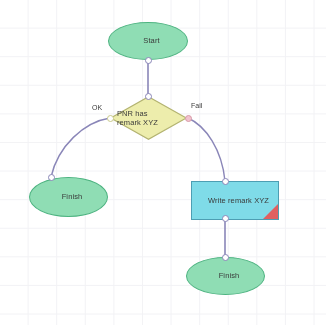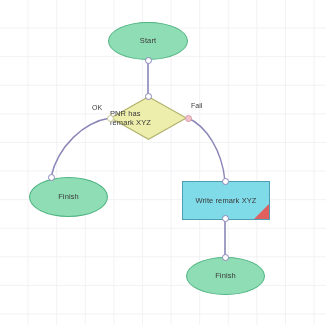--- a/index.html
+++ b/index.html
@@ -35,20 +35,21 @@
     align-items: center;
     justify-content: center;
     text-align: center;
   }
   .node-label {
     font-size: 7.5px;
     color: #3a3a3a;
     line-height: 1.25;
     letter-spacing: 0.1px;
     user-select: none;
+    margin-left: 7px;
   }
   .ellipse {
     border-radius: 50%;
   }
   .rect-node {
     position: absolute;
     overflow: hidden;
   }
   .corner-tri {
     position: absolute;
@@ -124,21 +125,21 @@
       <span>PNR has</span><br>
       <span>remark XYZ</span>
     </span>
   </div>
 
   <div class="node ellipse" style="left:29px; top:177px; width:79px; height:40px;
               background:#8FDDB4; border:1px solid #4DB380;">
     <span class="node-label">Finish</span>
   </div>
 
-  <div class="rect-node" style="left:182px; top:181px; width:86px; height:37px;
+  <div class="rect-node" style="left:191px; top:181px; width:86px; height:37px;
               background:#7FDBE8; border:1px solid #4D9EB3;">
     <div style="position:absolute; left:0; top:0; width:100%; height:100%;
                 display:flex; align-items:center; justify-content:center;">
       <span class="node-label">Write remark XYZ</span>
     </div>
     <span class="corner-tri" style="border-left:15px solid transparent; border-bottom:15px solid #E06060;"></span>
   </div>
 
   <div class="node ellipse" style="left:186px; top:257px; width:79px; height:38px;
               background:#8FDDB4; border:1px solid #4DB380;">

